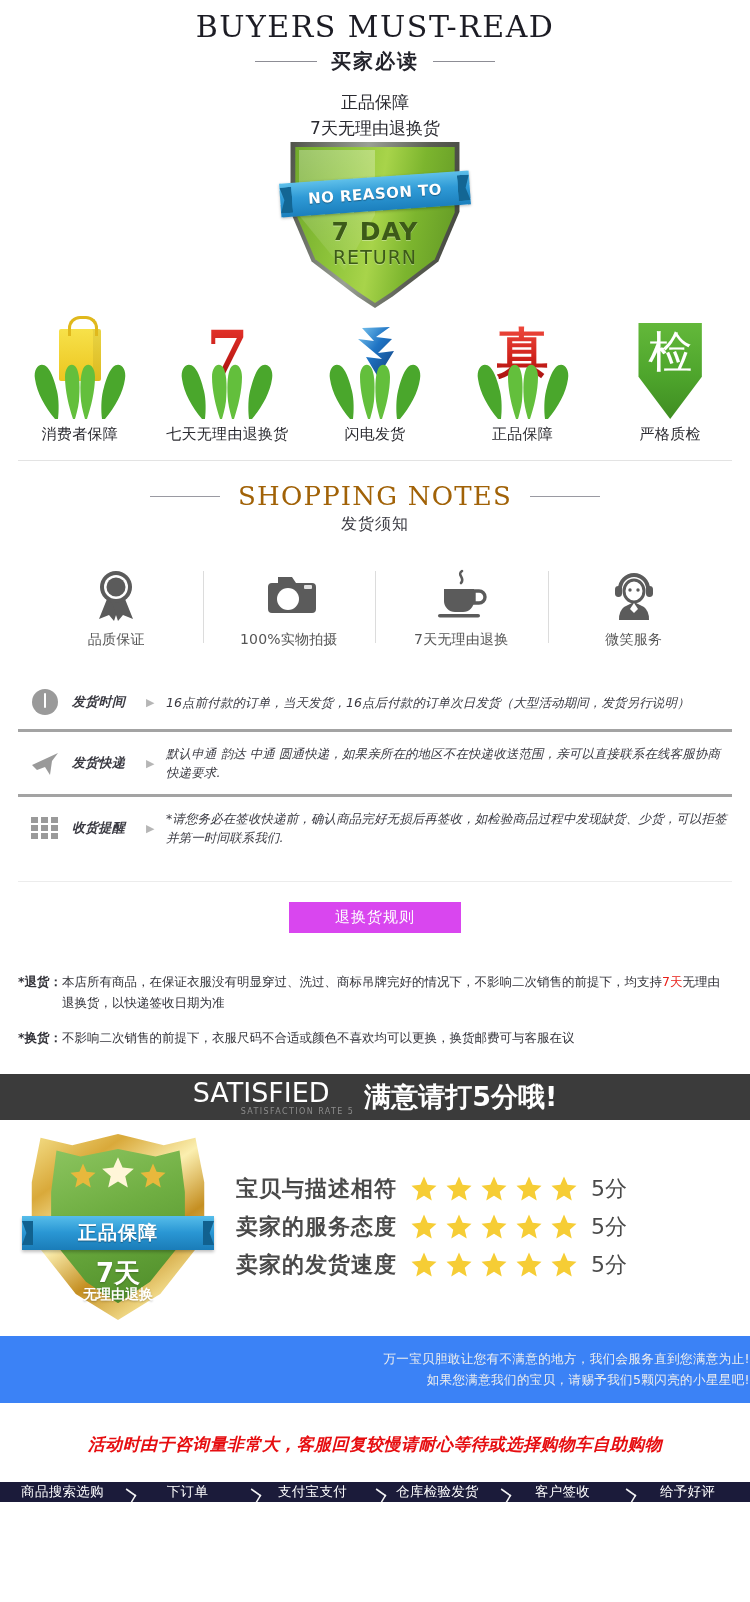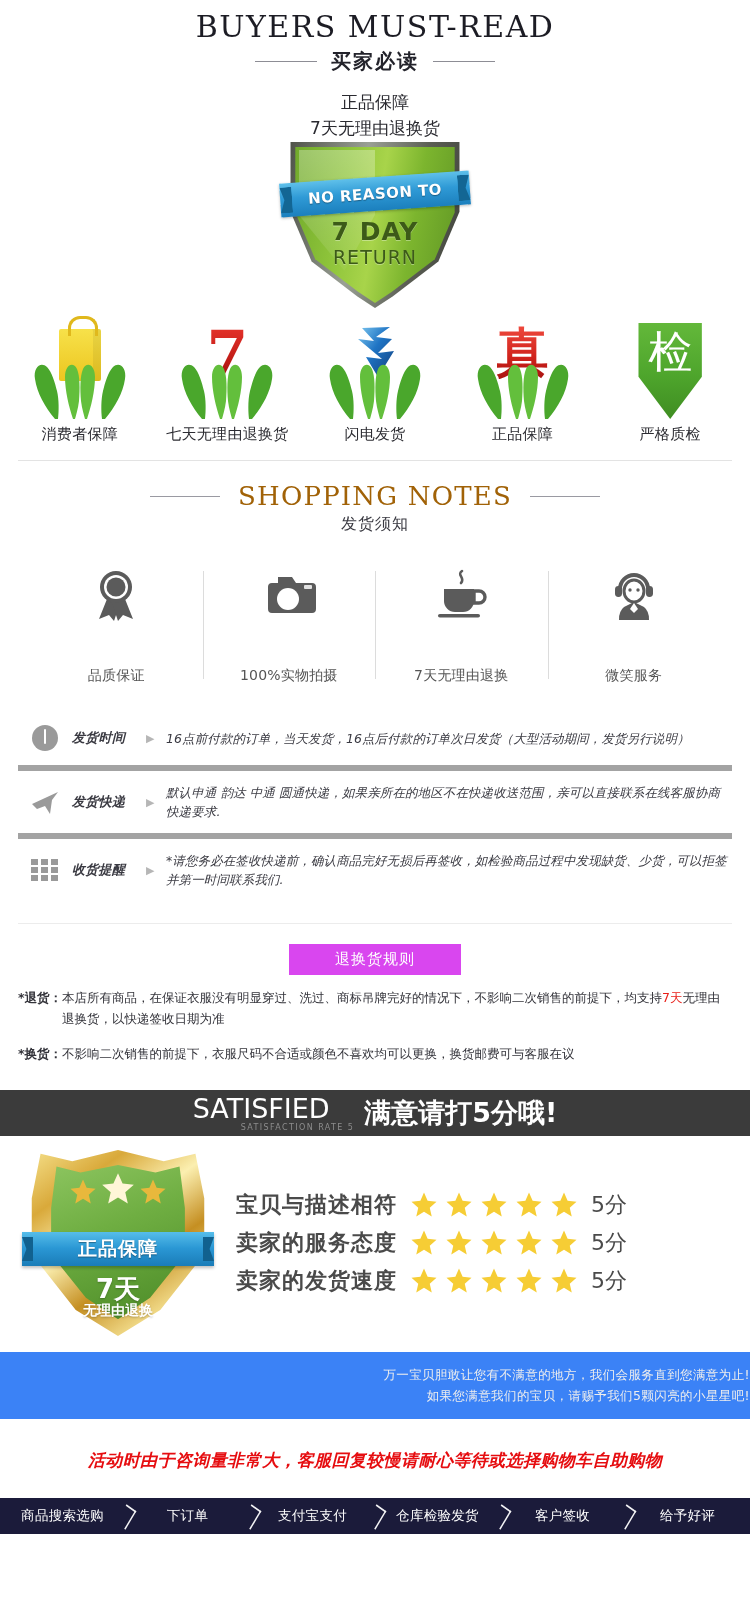--- a/index.html
+++ b/index.html
@@ -123,45 +123,45 @@
   .sn-line { display:flex; align-items:center; justify-content:center; gap:18px; }
   .sn-rule { width:70px; height:1px; background:#9a9aa2; }
   .sn-en {
     font-family:"DejaVu Serif","Liberation Serif",serif;
     font-size:26px; letter-spacing:1.2px; color:#a16207;text-align:right;
   }
   .sn-cn { font-size:16px; color:#3a3a42; margin-top:3px; letter-spacing:1px; }
 
   
   .svc-row { display:flex; margin-top:32px; padding:0 30px; }
-  .svc-cell { flex:1; display:flex; flex-direction:column; align-items:center; position:relative;gap:36px; }
+  .svc-cell { flex:1; display:flex; flex-direction:column; align-items:center; position:relative; }
   .svc-cell + .svc-cell::before {
     content:""; position:absolute; left:0; top:4px; bottom:6px; width:1px;
     background:#dcdcdc;
   }
   .svc-icon { height:56px; display:flex; align-items:center; justify-content:center; }
   .svc-label { font-size:14px; color:#555; margin-top:8px; letter-spacing:.2px; }
 
   
   .info-block { margin-top:26px; padding:0 18px;font-style:italic; }
-  .info-row { display:flex; align-items:center; border-top:6px solid #a3a3a3; padding:12px 0 12px; min-height:54px; }
+  .info-row { display:flex; align-items:center; border-top:3px solid #a3a3a3; padding:12px 0 12px; min-height:54px; }
   .info-row:first-child { border-top:none; }
   .info-ico { width:54px; display:flex; align-items:center; justify-content:center; flex:none; }
   .info-key { width:74px; flex:none; font-size:13px; color:#3a3a42; font-weight:bold; letter-spacing:.3px; }
   .info-arrow { width:20px; flex:none; color:#b6b6b6; font-size:11px; }
   .info-val { font-size:12.5px; color:#3a3a42; line-height:19px; letter-spacing:.1px; }
 
   
   .rule-sep { height:1px; background:#ececec; margin:22px 18px 0; }
   .rule-badge-wrap { text-align:center; margin-top:20px; }
   .rule-badge {
     display:inline-block; background:#d946ef; color:#fff; font-size:15px;
     padding:6px 46px; letter-spacing:1px; font-weight:500;
   }
-  .rule-body { padding:0 18px; margin-top:12px; }
+  .rule-body { padding:0 18px; margin-top:38px; }
   .rule-p { font-size:12.5px; color:#33333a; line-height:21px; display:flex; }
   .rule-p + .rule-p { margin-top:14px; }
   .rule-tag { flex:none; font-weight:bold; white-space:nowrap; }
   .rule-txt { }
   .hl-red { color:#e8201a; }
 
   
   .sat-banner {
     margin-top:26px; background:#3b3b3b; height:46px;
     display:flex; align-items:center; justify-content:center; gap:10px;
@@ -217,21 +217,21 @@
   .dark-note div { color:#eee; font-size:12.5px; line-height:21px; letter-spacing:.4px; }
 
   
   .red-notice {
     text-align:center; padding:30px 0 26px;
     color:#e60d10; font-size:17px; font-weight:bold; font-style:italic; letter-spacing:.4px;
   }
 
   
   .proc-bar {
-    background:#1b1b3a; height:36px; display:flex; align-items:stretch;
+    background:#1b1b3a; height:20px; display:flex; align-items:stretch;
   }
   .proc-step {
     flex:1; display:flex; align-items:center; justify-content:center; position:relative;
     color:#fff; font-size:13.5px; letter-spacing:.3px;
   }
   .proc-step + .proc-step::before {
     content:""; position:absolute; left:-7px; top:6px; width:14px; height:24px;
     border-top:2px solid #fff; border-right:2px solid #fff;
     transform:skewX(22deg) rotate(45deg) scale(.62,1);
     opacity:.95;

